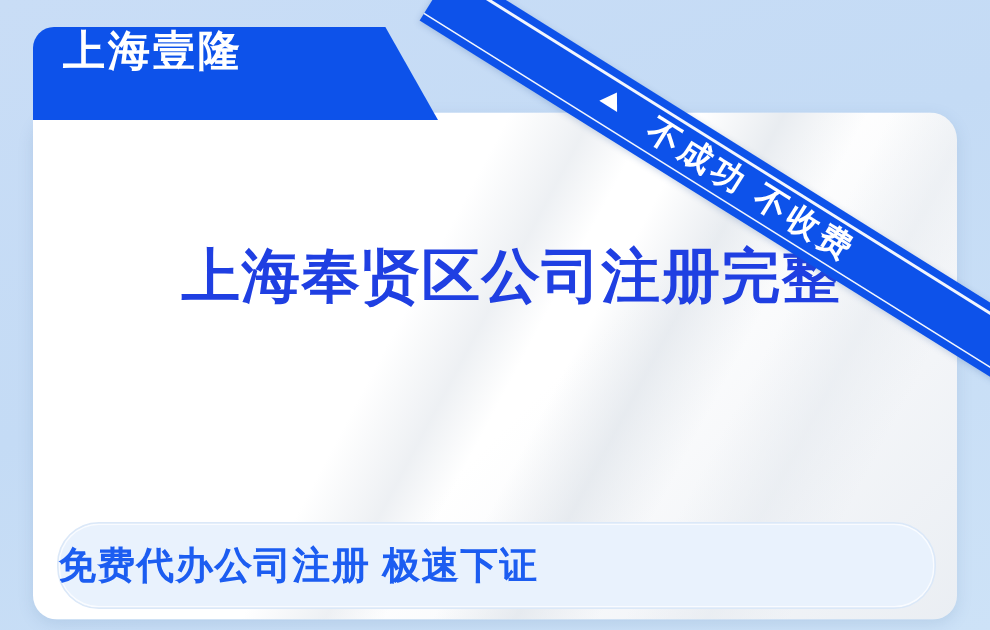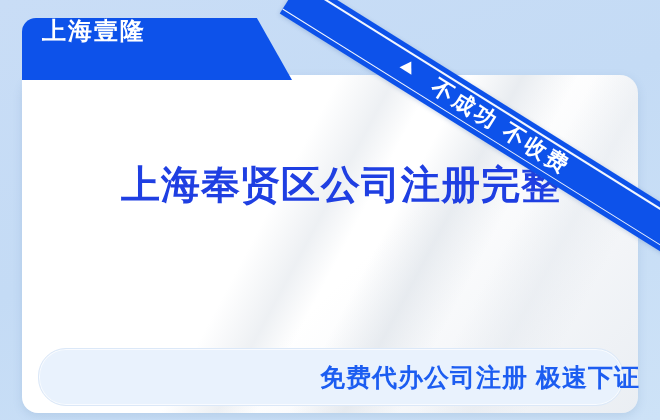--- a/index.html
+++ b/index.html
@@ -31,21 +31,21 @@
     background: #0d52ea;
     border-radius: 14px 26px 0 0;
     
     clip-path: polygon(0 0, 87% 0, 100% 100%, 0 100%);
     z-index: 3;
   }
   #brand-tab-label {
     position: absolute;
     left: 42px;
     top: 15px;
-    font-size: 24px;
+    font-size: 28px;
     font-weight: bold;
     color: #ffffff;
     letter-spacing: 2px;
     white-space: nowrap;
   }
 
   
   #card {
     position: absolute;
     left: 22px;
@@ -102,26 +102,26 @@
     top: 273px;
     width: 584px;
     height: 56px;
     background: #e9f2fd;
     border: 1px solid #dbe8f8;
     border-radius: 28px;
     box-shadow: inset 0 0 0 1px rgba(255,255,255,0.7);
   }
   #cta-pill-label {
     position: absolute;
-    left: 17px;
+    left: 0;
     top: 0;
     width: 584px;
     height: 56px;
     line-height: 56px;
-    text-align: right;
+    text-align: left;
     font-size: 25px;
     font-weight: bold;
     color: #1c5df1;
     letter-spacing: 1px;
     white-space: nowrap;
   }
 
   
   #ribbon {
     position: absolute;

